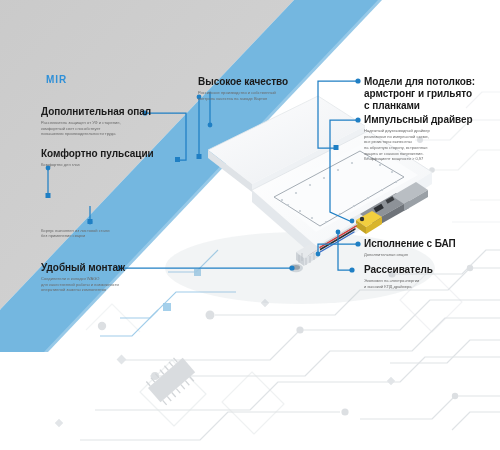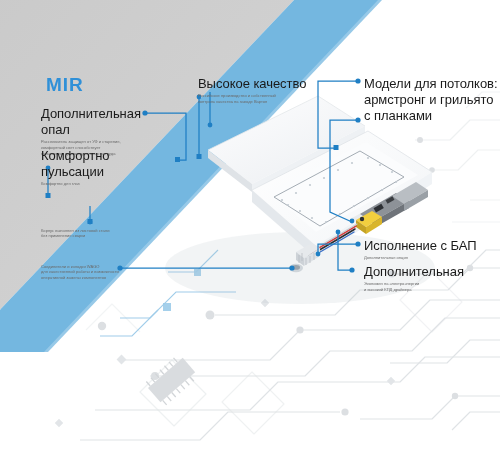--- a/index.html
+++ b/index.html
@@ -11,34 +11,34 @@
     overflow:hidden;
   }
   #stage { position:absolute; inset:0; width:500px; height:450px; overflow:hidden; }
 
   .layer { position:absolute; inset:0; }
   svg.layer { width:500px; height:450px; display:block; }
 
   
   .callout { position:absolute; }
   .callout .ttl {
-    font-size:13px; font-weight:normal; color:#1a1a1a;
+    font-size:10px; font-weight:bold; color:#1a1a1a;
     line-height:1.22; letter-spacing:-0.05px; white-space:pre-line;
   }
   .callout .sub {
     font-size:4.05px; font-weight:normal; color:#6a6a6a;
     line-height:1.42; margin-top:1.6px; white-space:pre-line;
     letter-spacing:0.01px;
   }
   .callout.right .ttl, .callout.right .sub { text-align:left; }
 
   
   #brand {
     position:absolute; left:46px; top:74px;
-    font-size:19px; font-weight:bold; color:#2f90d8;
+    font-size:10px; font-weight:bold; color:#2f90d8;
     letter-spacing:0.9px;
   }
 </style>
 </head>
 <body>
 
 <div id="stage">
 
   <svg class="layer" viewBox="0 0 500 450" preserveAspectRatio="none">
     <defs>
@@ -312,36 +312,46 @@
 контроль качества на заводе Вартон</div>
   </div>
 
   <div class="callout right" style="left:364px; top:76px; width:134px;">
     <div class="ttl">Модели для потолков:
 армстронг и грильято
 с планками</div>
     <div class="sub"></div>
   </div>
 
+  <div class="callout right" style="left:364px; top:114px; width:134px;">
+    <div class="ttl">Импульсный драйвер</div>
+    <div class="sub">Надежный двухвыводный драйвер
+реализован по импульсной схеме,
+все резисторы вынесены
+на обратную сторону, встроенная
+защита от скачков напряжения.
+Коэффициент мощности &gt; 0,97</div>
+  </div>
 
   <div class="callout left" style="left:41px; top:226px; width:136px;">
     <div class="sub">Корпус выполнен из листовой стали
 без применения сварки</div>
   </div>
 
   <div class="callout left" style="left:41px; top:262px; width:136px;">
+    <div class="ttl">Удобный монтаж</div>
     <div class="sub">Соединители и колодки WAGO
 для качественной работы и возможности
 оперативной замены компонентов</div>
   </div>
 
   <div class="callout right" style="left:364px; top:238px; width:134px;">
     <div class="ttl">Исполнение с БАП</div>
     <div class="sub">Дополнительная опция</div>
   </div>
 
   <div class="callout right" style="left:364px; top:264px; width:134px;">
-    <div class="ttl">Дополнительная</div>
+    <div class="ttl">Рассеиватель</div>
     <div class="sub">Экономия на электроэнергии
 и высокий КПД драйвера</div>
   </div>
 
 </div>
 
 </body></html>

